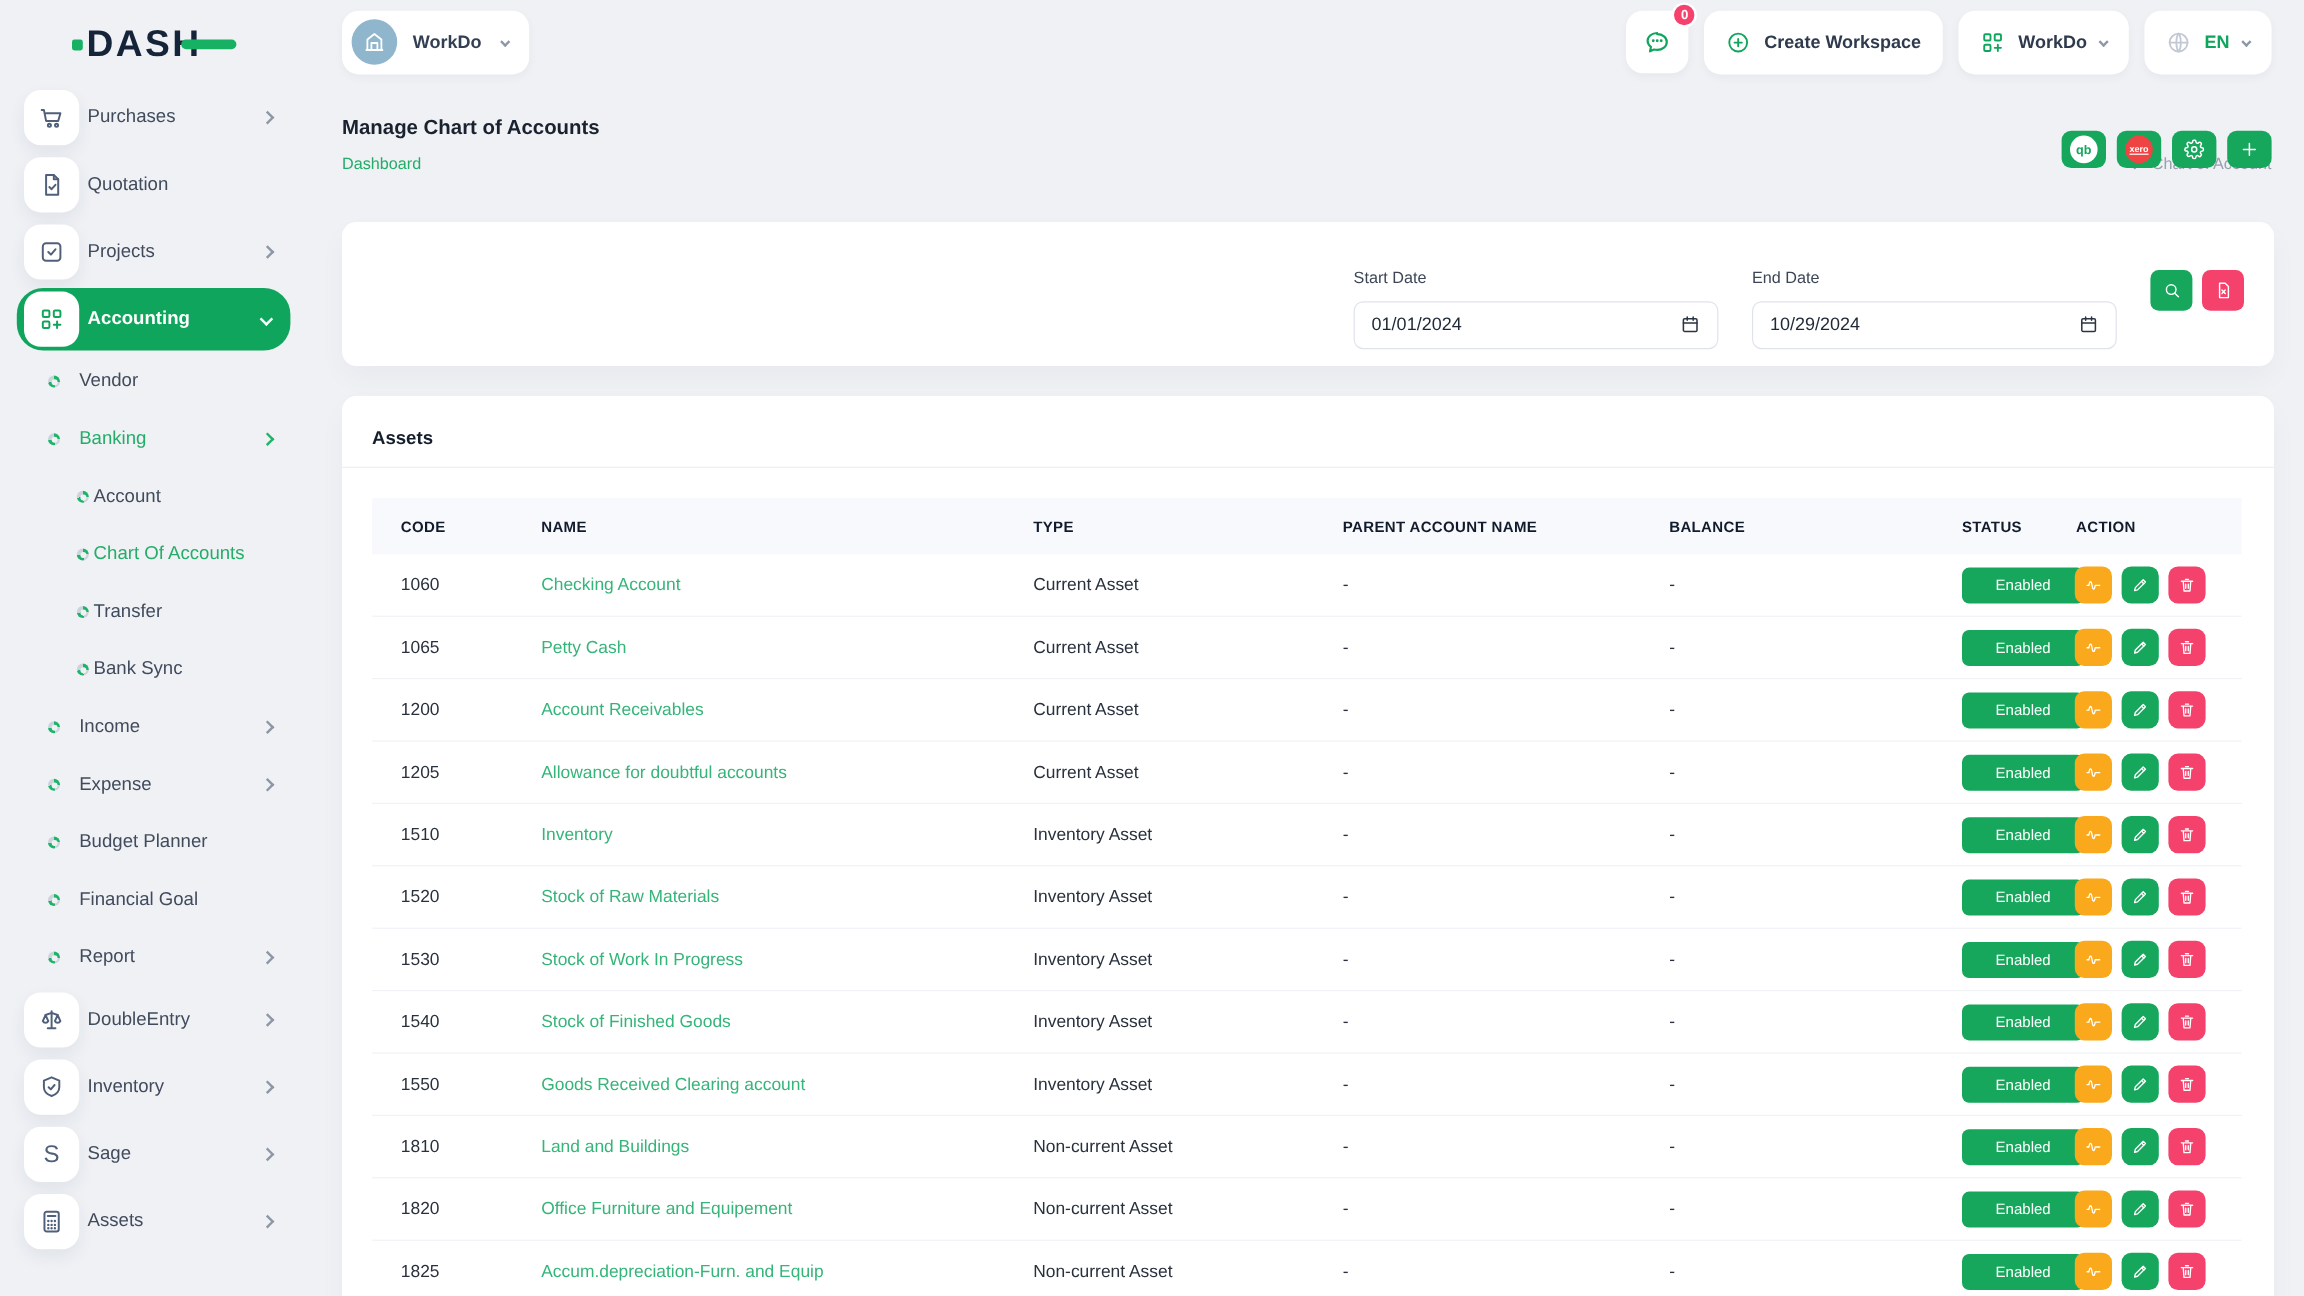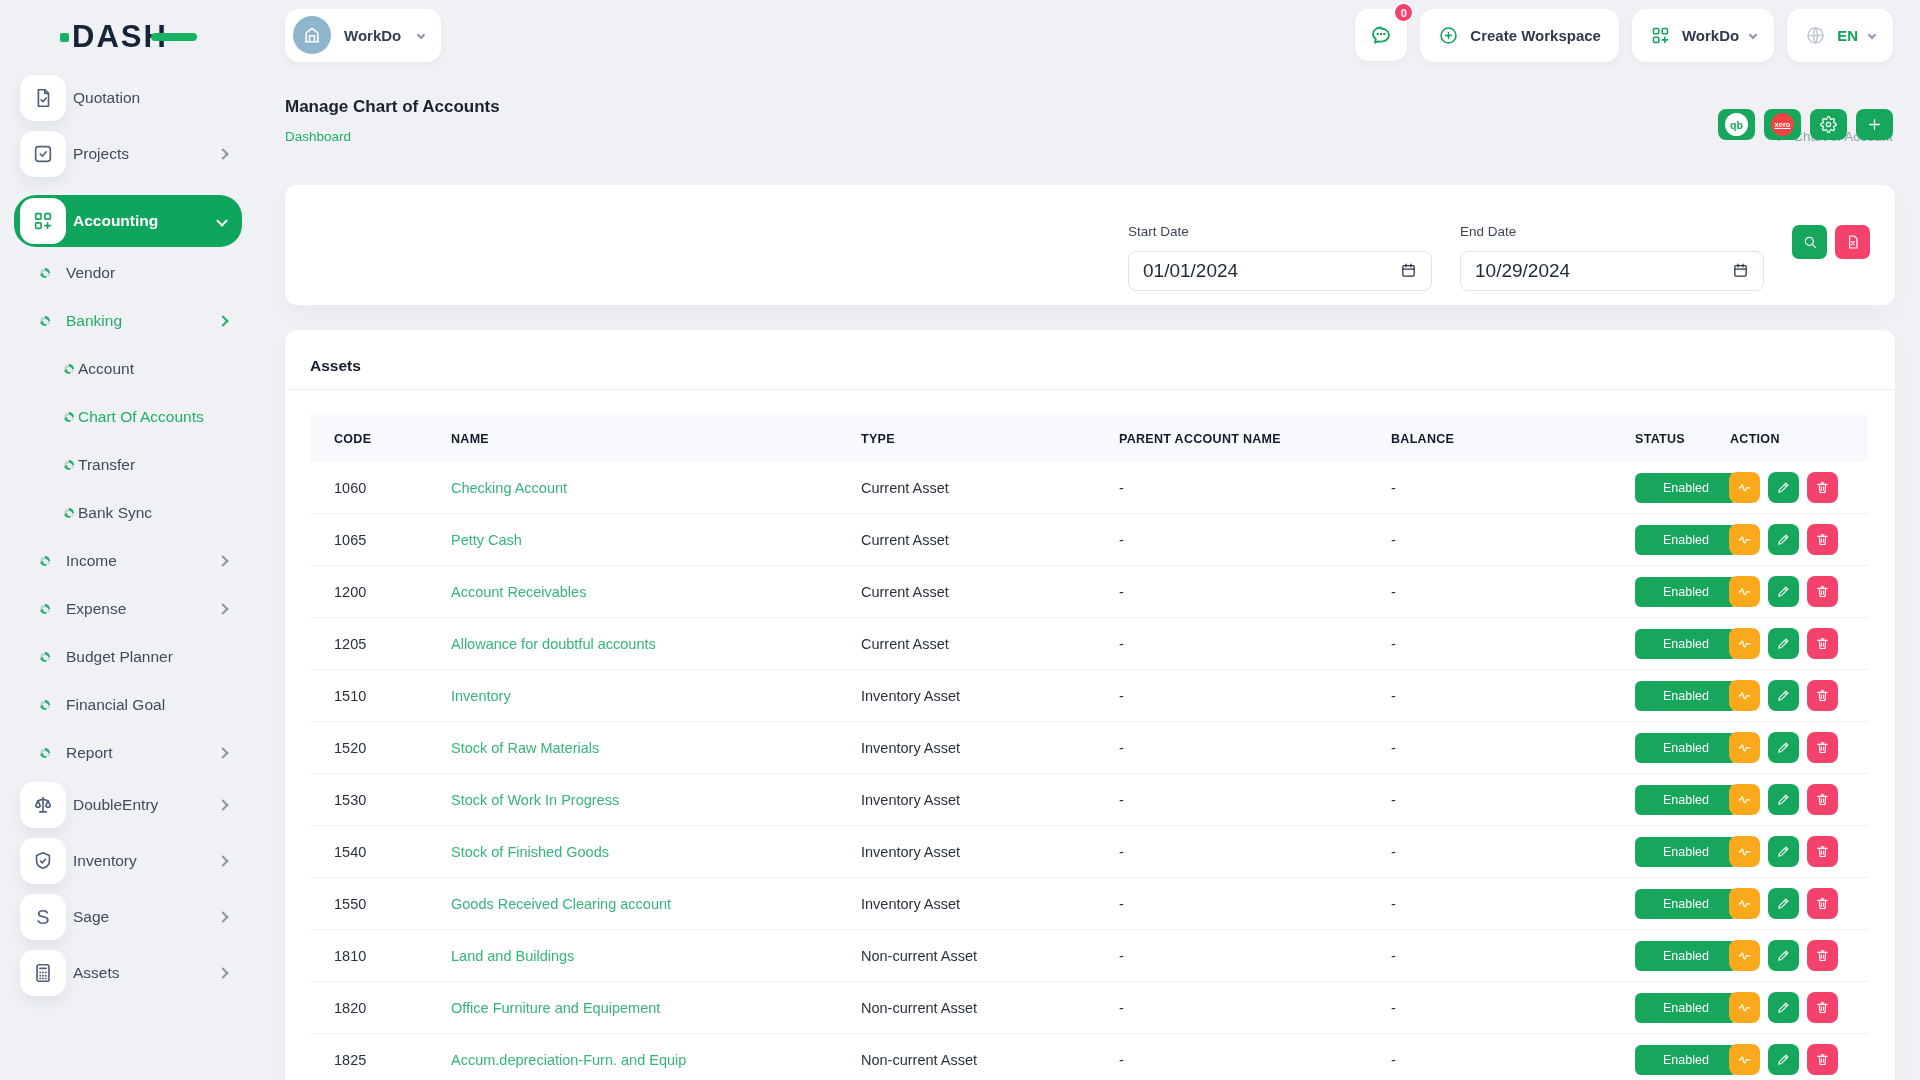--- a/index.html
+++ b/index.html
@@ -17,21 +17,21 @@
   .logo-dot { width:9px; height:9px; border-radius:2px; background:#17b164; margin-right:3px; }
   .logo-text { font-size:31px; font-weight:800; color:#152438; letter-spacing:2px; }
   .logo-bar { width:46px; height:8px; border-radius:4px; background:#17b164; margin-left:-17px; }
   .nav { position:absolute; top:70px; left:0; right:0; display:flex; flex-direction:column; }
   .nav-main { height:56px; display:flex; align-items:center; padding:0 38px 0 20px; cursor:pointer; }
   .tile { width:46px; height:46px; border-radius:14px; background:#fff; box-shadow:0 6px 14px rgba(24,41,75,.07);
           display:grid; place-items:center; color:#51607a; flex:none; }
   .tile svg { width:22px; height:22px; }
   .sage-s { font-size:20px; color:#51607a; }
   .nav-label { font-size:15.5px; color:#414b5c; margin-left:7px; }
-  .nav-main.active { background:#10a55c; border-radius:22px; height:52px; margin:13px 23px 2px 14px; padding:0 16px 0 6px; }
+  .nav-main.active { background:#10a55c; border-radius:22px; height:52px; margin:2px 23px 2px 14px; padding:0 16px 0 6px; }
   .nav-main.active .tile { color:#10a55c; box-shadow:none; }
   .nav-main.active .nav-label { color:#fff; font-weight:700; }
   .nav-sub { height:48px; display:flex; align-items:center; padding:0 38px 0 40px; cursor:pointer; }
   .nav-sub.lvl2 { padding-left:64px; }
   .bullet { width:10px; height:10px; border-radius:50%; flex:none; display:grid; place-items:center;
             background:conic-gradient(#1db469 0 90deg,#ccd3db 90deg 170deg,#1db469 170deg 260deg,#ccd3db 260deg 360deg); }
   .bullet-hole { width:5px; height:5px; border-radius:50%; background:#eff1f5; }
   .nav-sub .nav-label { margin-left:16px; }
   .nav-sub.lvl2 .nav-label { margin-left:4px; }
   .nav-sub.green .nav-label { color:#23ad68; }
@@ -75,21 +75,21 @@
                display:grid; place-items:center; }
   .xero-circle { width:23px; height:23px; border-radius:50%; background:#ef4444; color:#fff; font-size:7.5px; font-weight:700;
                  display:grid; place-items:center;text-decoration:underline; }
 
   
   .filter-card { position:absolute; left:285px; top:185px; width:1610px; height:120px; background:#fff; border-radius:12px;
                  box-shadow:0 10px 24px rgba(20,30,60,.035); display:flex; justify-content:flex-end; gap:28px; padding:24px 25px 0 0; }
   .field { display:flex; flex-direction:column;justify-content:center; }
   .field-label { font-size:13.5px; color:#3c4656; margin-bottom:12px; }
   .date-input { width:304px; height:40px; border:1px solid #dfe3ec; border-radius:8px; display:flex; align-items:center;
-                padding:12px 14px; font-size:19px; color:#1f2937; background:#fff; cursor:text; }
+                padding:12px 14px; font-size:15px; color:#1f2937; background:#fff; cursor:text; }
   .date-value { flex:1; }
   .date-input .svg { width:17px; height:17px; color:#2b3442; }
   .filter-btns { display:flex; gap:8px; align-self:flex-end; margin-bottom:46px; }
   .mini-btn { width:35px; height:34px; border-radius:7px; border:none; display:grid; place-items:center; color:#fff; cursor:pointer; padding:0; }
   .mini-btn .svg { width:16px; height:16px; }
   .bg-green { background:#16a75c; }
   .bg-pink { background:#f4426c; }
 
   
   .assets-card { position:absolute; left:285px; top:330px; width:1610px; height:810px; background:#fff; border-radius:12px;
@@ -115,20 +115,31 @@
 <aside class="sidebar">
   <div class="logo">
     <span class="logo-dot"></span>
     <span class="logo-text">DASH</span>
     <span class="logo-bar"></span>
   </div>
   <nav class="nav" id="sidebar-nav">
       <div class="nav-main">
         <span class="tile">
           <svg viewBox="0 0 24 24" fill="none" stroke="currentColor" stroke-width="1.8" stroke-linecap="round" stroke-linejoin="round">
+            <path d="M3 5h2l2 10h11l2-7H7"></path>
+            <circle cx="10" cy="19" r="1.4"></circle>
+            <circle cx="16.5" cy="19" r="1.4"></circle>
+          </svg>
+        </span>
+        <span class="nav-label">Purchases</span>
+        <span class="chev"></span>
+      </div>
+      <div class="nav-main">
+        <span class="tile">
+          <svg viewBox="0 0 24 24" fill="none" stroke="currentColor" stroke-width="1.8" stroke-linecap="round" stroke-linejoin="round">
             <path d="M7 3h7l4 4v14H7z"></path>
             <path d="M14 3v4h4"></path>
             <path d="M10 14l2 2 3.5-4"></path>
           </svg>
         </span>
         <span class="nav-label">Quotation</span>
       </div>
       <div class="nav-main">
         <span class="tile">
           <svg viewBox="0 0 24 24" fill="none" stroke="currentColor" stroke-width="1.8" stroke-linecap="round" stroke-linejoin="round">

